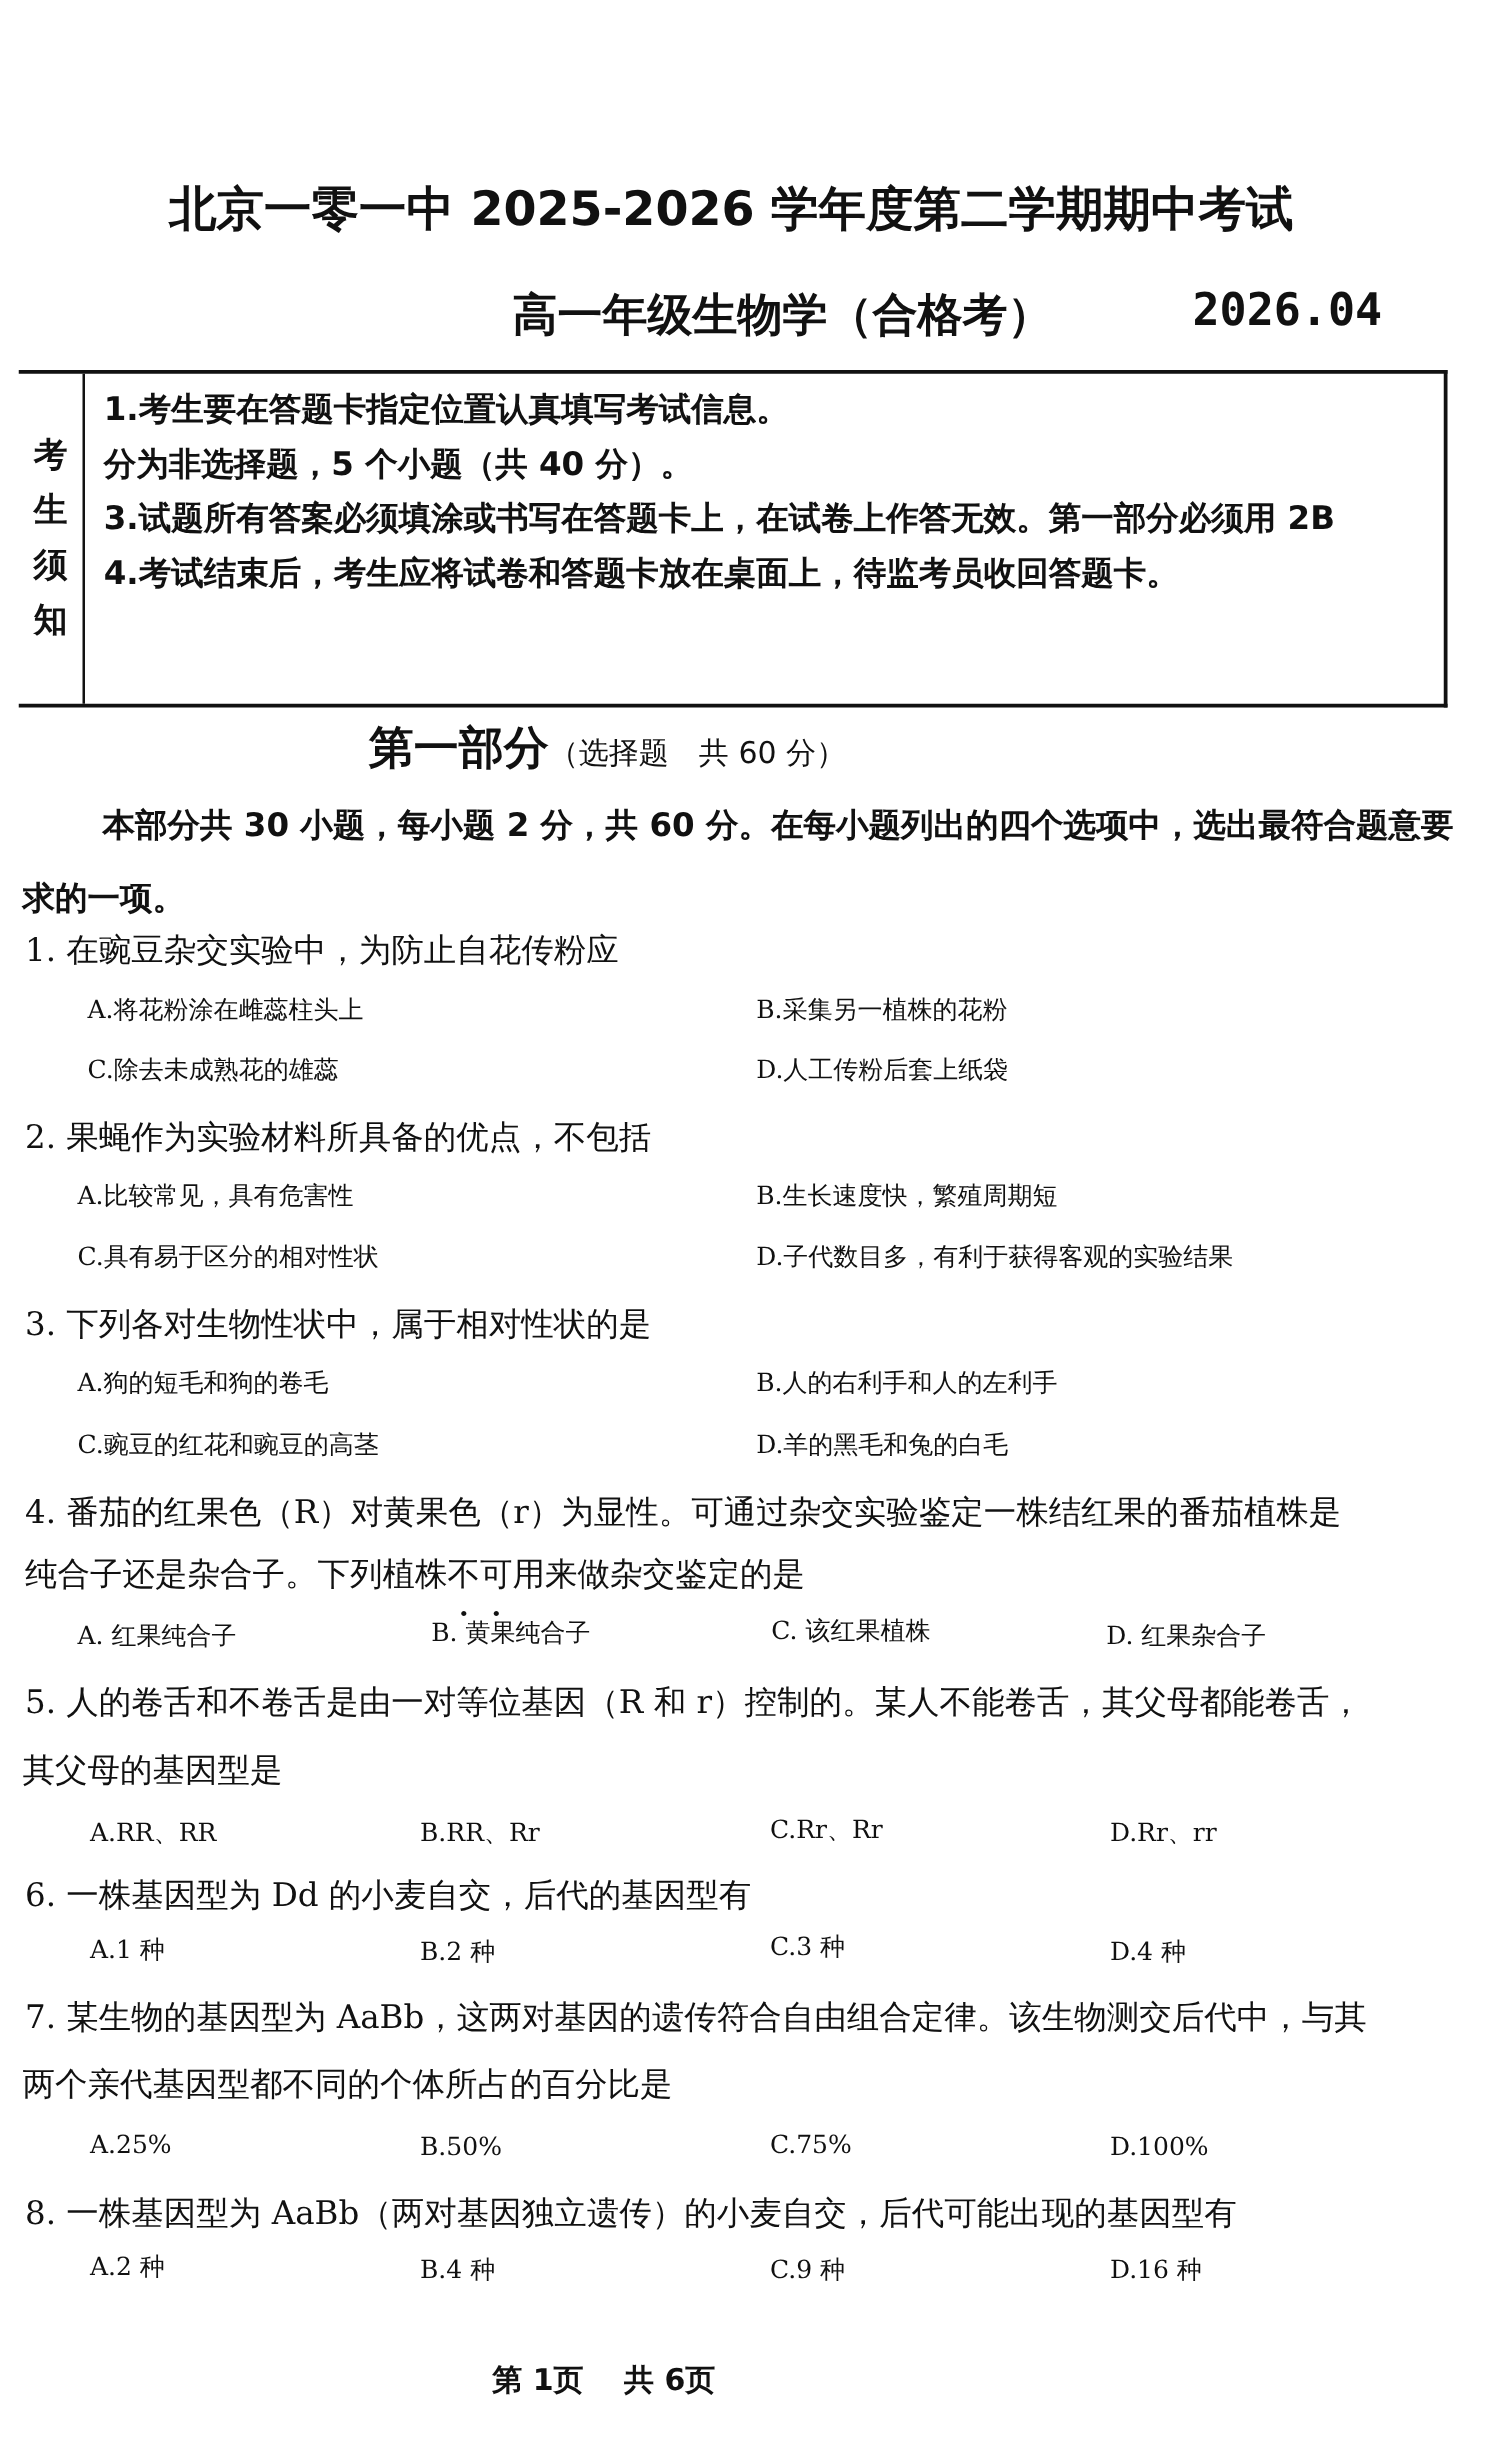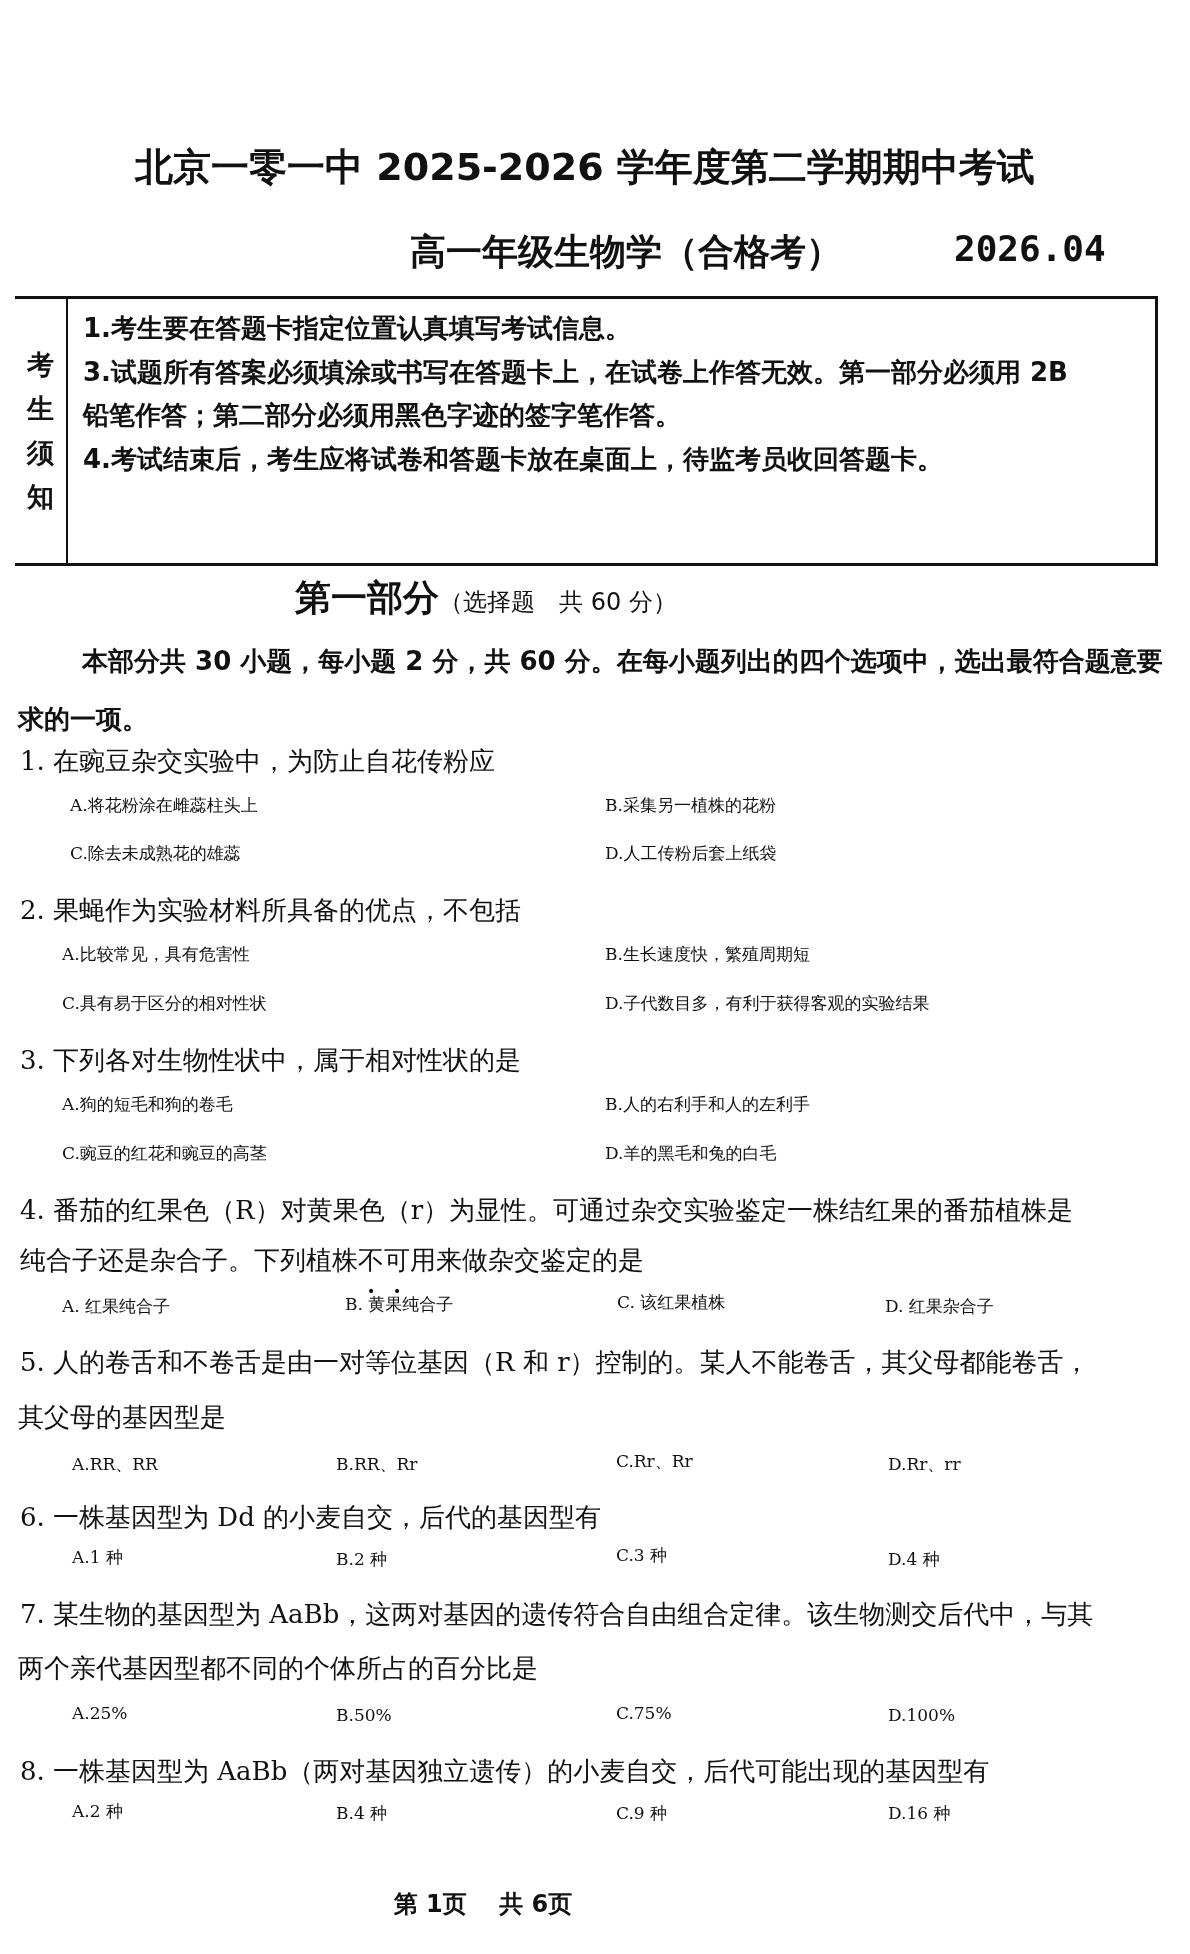--- a/index.html
+++ b/index.html
@@ -52,21 +52,21 @@
   .intro {
     left: 18px; width: 1150px; top: 632px;
     font-size: 26px; font-weight: bold; line-height: 58px; white-space: normal;
     font-family: "DejaVu Sans", "Liberation Sans", sans-serif;
   }
   .intro .indent { display: inline-block; width: 64px; }
   .q {
     left: 20px; font-size: 26px; line-height: 48px;
     font-family: "DejaVu Serif", "Liberation Serif", serif;
   }
-  .opt { font-size: 17px; font-family: "DejaVu Serif", "Liberation Serif", serif; }
+  .opt { font-size: 20px; font-family: "DejaVu Serif", "Liberation Serif", serif; }
   .em { position: relative; }
   .em::after {
     content: "·"; position: absolute; left: 50%; top: 22px; transform: translateX(-50%);
     font-size: 22px; font-weight: bold;
   }
   .footer {
     left: 0; width: 966px; top: 1888px; text-align: center;
     font-size: 24px; font-weight: bold;
     font-family: "DejaVu Sans", "Liberation Sans", sans-serif;
   }
@@ -80,22 +80,22 @@
 
 <div class="notice">
   <div class="notice-label">
     <span>考</span>
     <span>生</span>
     <span>须</span>
     <span>知</span>
   </div>
   <div class="notice-body">
     <span class="notice-line">1.考生要在答题卡指定位置认真填写考试信息。</span>
+    <span class="notice-line">分为非选择题，5 个小题（共 40 分）。</span>
     <span class="notice-line">3.试题所有答案必须填涂或书写在答题卡上，在试卷上作答无效。第一部分必须用 2B</span>
-    <span class="notice-line">铅笔作答；第二部分必须用黑色字迹的签字笔作答。</span>
     <span class="notice-line">4.考试结束后，考生应将试卷和答题卡放在桌面上，待监考员收回答题卡。</span>
   </div>
 </div>
 
 <div class="abs section-title">
   <span class="main">第一部分</span><span class="sub">（选择题　共 60 分）</span>
 </div>
 <div class="abs intro">
   <span class="indent"></span><span>本部分共 30 小题，每小题 2 分，共 60 分。在每小题列出的四个选项中，选出最符合题意要求的一项。</span>
 </div>

